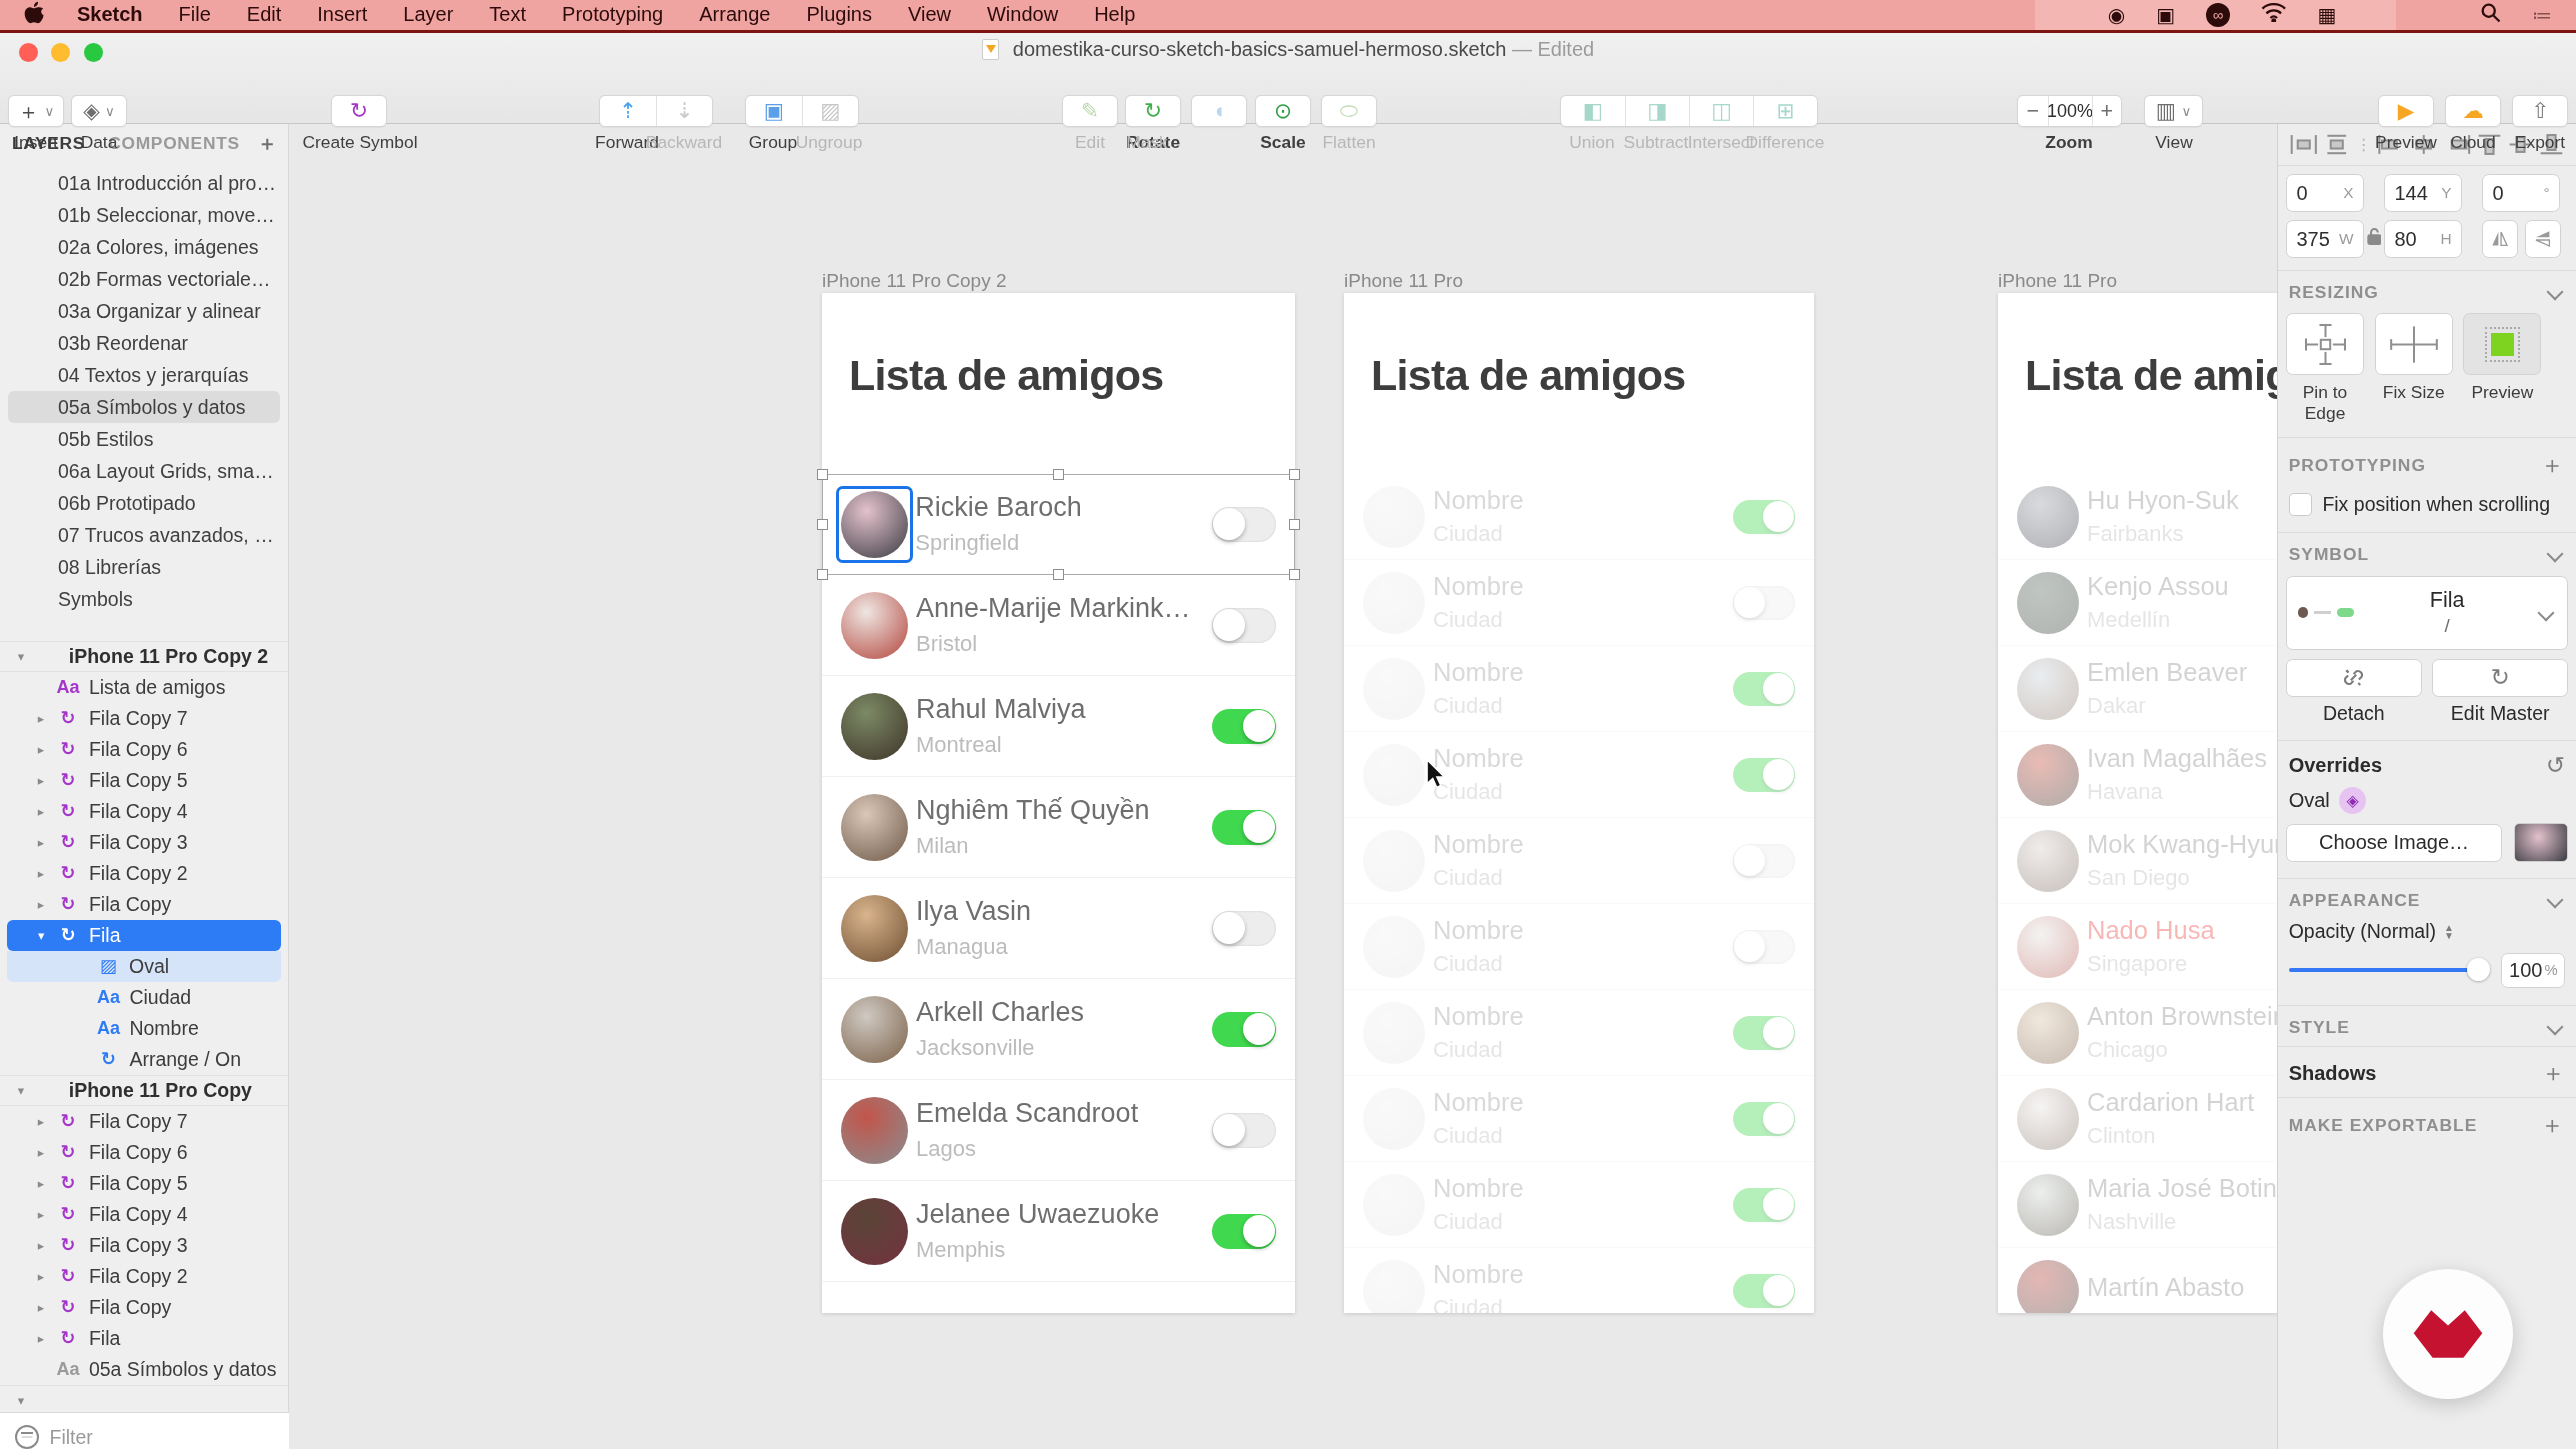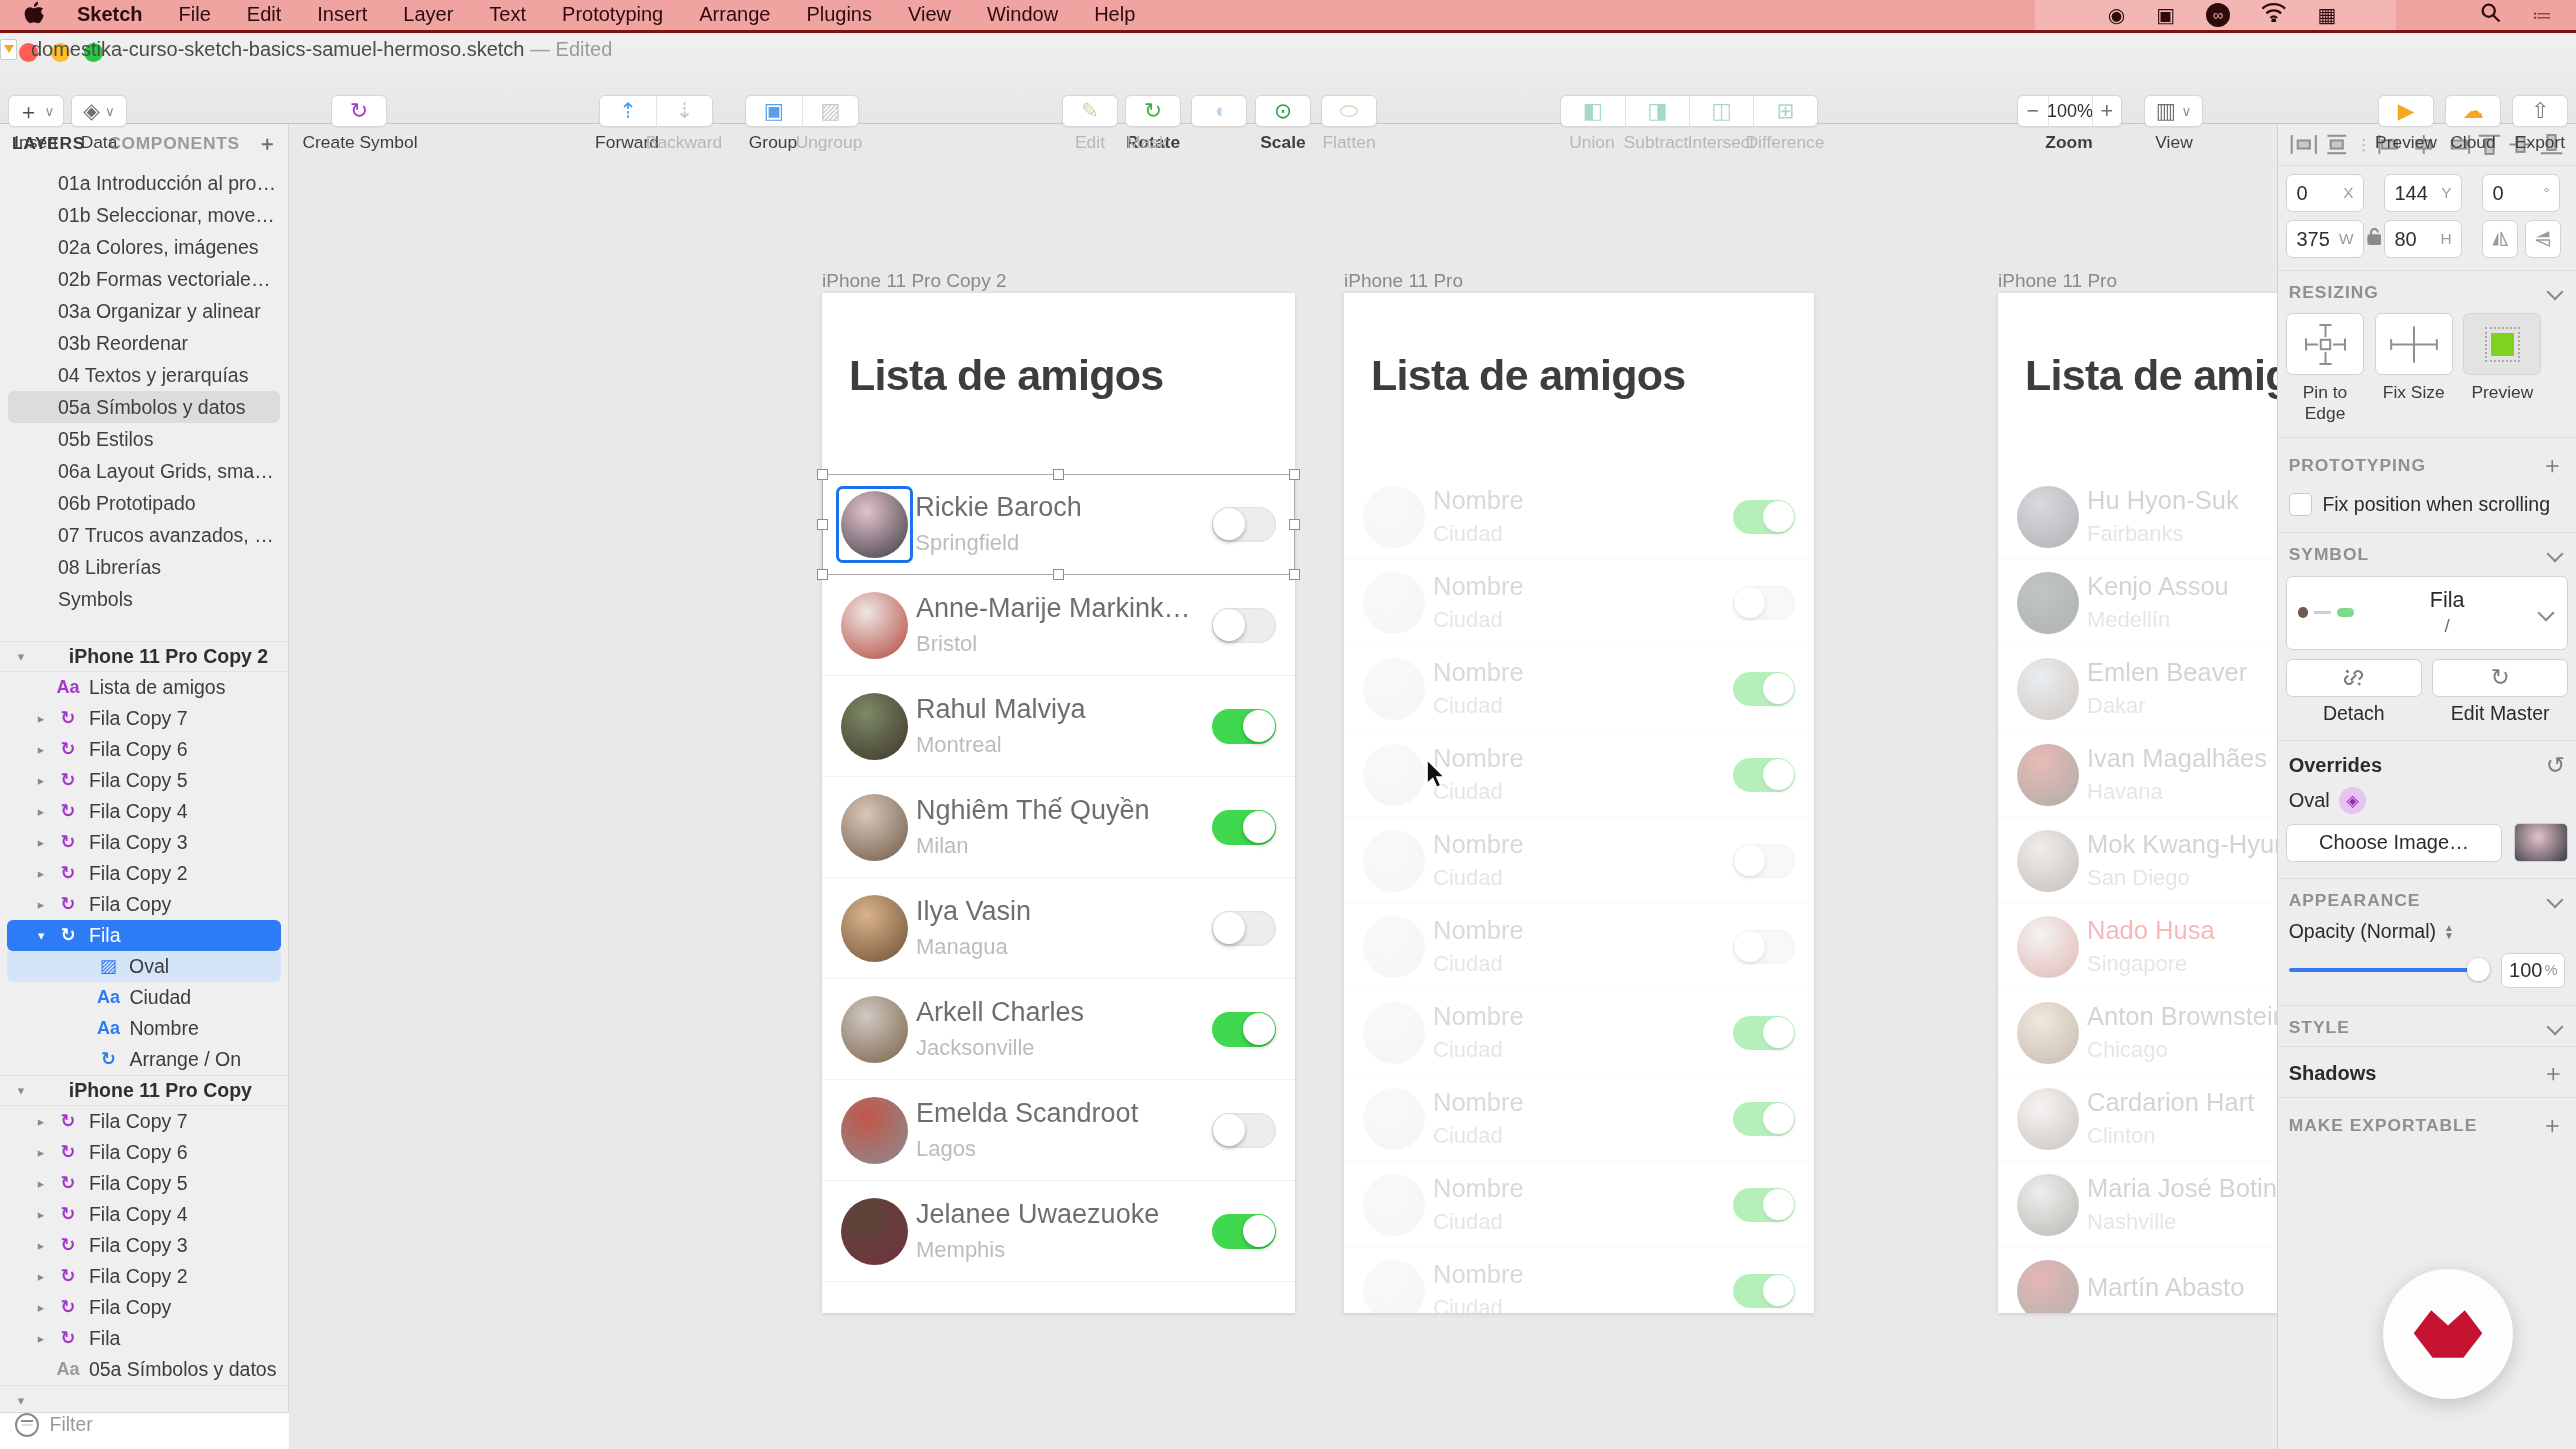--- a/index.html
+++ b/index.html
@@ -10,21 +10,21 @@
 .menu-item{padding:0 18px;white-space:nowrap}
 .menu-item.app{font-weight:700}
 .apple{width:23px;margin:0 12px 0 4px}
 .mstatus{position:absolute;right:24px;top:0;height:29.5px;display:flex;align-items:center;gap:31px;font-size:20px;color:#2d0b0b}
 .mstatus .gap{width:81px}
 .winedge{position:absolute;left:0;top:29.5px;width:2576px;height:3.4px;background:#7d140f;z-index:49}
 
 .titlebar{position:absolute;left:0;top:33px;width:2576px;height:91px;background:linear-gradient(#f0f0f0,#e6e6e6);border-bottom:1.3px solid #c6c6c6;z-index:40}
 .traffic{position:absolute;left:19px;top:10px;display:flex;gap:13.4px}
 .light{width:19px;height:19px;border-radius:50%}
-.doc-title{position:absolute;left:0;top:5.4px;width:100%;font-size:20px;color:#4a4a4a;white-space:nowrap}
+.doc-title{position:absolute;left:0;top:5.4px;width:100%;text-align:center;font-size:20px;color:#4a4a4a;white-space:nowrap}
 .doc-title .dim{color:#9b9b9b}
 .dicon{display:inline-block;width:17.4px;height:21.5px;background:#fff;border:0.7px solid #ccc;border-radius:2px;position:relative;vertical-align:-4px;margin-right:8px}
 .dicon::before{content:"";position:absolute;left:2.7px;top:5.4px;border-left:5.4px solid transparent;border-right:5.4px solid transparent;border-top:8px solid #f5a623}
 .tbtn{position:absolute;top:62px;height:32px;background:#fff;border:0.7px solid #d6d6d6;border-radius:6px;display:flex;align-items:center;justify-content:center;box-shadow:0 0.7px 1.3px rgba(0,0,0,.05);font-size:21.5px;color:#4a4a4a}
 .seg{position:absolute;top:62px;height:32px;display:flex;background:#fff;border:0.7px solid #d6d6d6;border-radius:6px;box-shadow:0 0.7px 1.3px rgba(0,0,0,.05);overflow:hidden}
 .seg .cell{width:56px;display:flex;align-items:center;justify-content:center;font-size:21.5px;border-left:0.7px solid #e2e2e2}
 .seg .cell:first-child{border-left:none}
 .tlabel{position:absolute;top:99px;transform:translateX(-50%);font-size:17.4px;color:#3f3f3f;white-space:nowrap}
 .tlabel.dis{color:#b7b7b7}
 .tlabel.b{font-weight:700}
@@ -48,21 +48,21 @@
 .lr.sel{background:#2e7bf6;color:#fff;border-radius:6px;margin:0 6.7px;padding-left:23px}
 .lr.sel .arr,.lr.sel [data-icon]{color:#fff!important}
 .lr.subsel{background:#d6e4f9;border-radius:0 0 6px 6px;margin:0 6.7px;padding-left:63px}
 [data-icon="artboard"]{color:#6e6e6e}
 [data-icon="text-purple"]{color:#a437c9}
 [data-icon="text-blue"]{color:#2e7bf6}
 [data-icon="text-gray"]{color:#9a9a9a}
 [data-icon="symbol"]{color:#a437c9}
 [data-icon="symbol-blue"]{color:#2e7bf6}
 [data-icon="image"]{color:#2e7bf6}
-.filterbar{position:absolute;left:0;top:1412px;width:289px;height:37px;background:#fff;border-top:0.7px solid #d9d9d9;display:flex;align-items:flex-start;z-index:31}
+.filterbar{position:absolute;left:0;top:1412px;width:289px;height:37px;background:#fff;border-top:0.7px solid #d9d9d9;display:flex;align-items:flex-end;z-index:31}
 .ficon{width:24px;height:24px;border:2px solid #8a8a8a;border-radius:50%;margin:0 10.7px 0 14.8px;position:relative}
 .ficon::before{content:"";position:absolute;left:4px;top:5.4px;width:12px;height:2px;background:#8a8a8a;box-shadow:0 4px 0 -0.7px #8a8a8a,0 8px 0 -1.3px #8a8a8a}
 .fph{font-size:19.5px;color:#9a9a9a}
 
 .canvas{position:absolute;left:289px;top:124px;width:1988px;height:1325px;overflow:hidden;background:#e9e9e9;z-index:10}
 .ab-label{position:absolute;font-size:19px;color:#8a8a8a;white-space:nowrap}
 .artboard{position:absolute;top:169px;height:1020px;background:#fff;box-shadow:0 1.3px 4px rgba(0,0,0,.14)}
 .ab-head{position:absolute;left:27px;top:58px;font-size:43px;font-weight:700;color:#3d3d3d;letter-spacing:-0.7px;white-space:nowrap}
 .ab-list{position:absolute;left:0;right:0;top:181px;bottom:0;overflow:hidden}
 .frow{display:flex;align-items:center;padding:0 19px;border-bottom:1.3px solid #f0f0f0}

